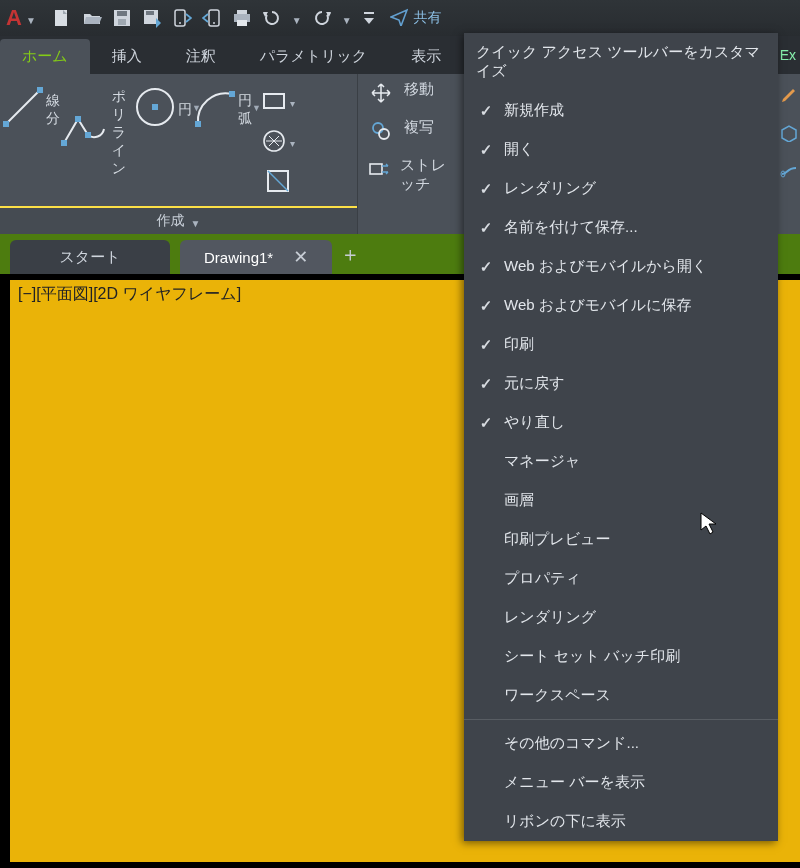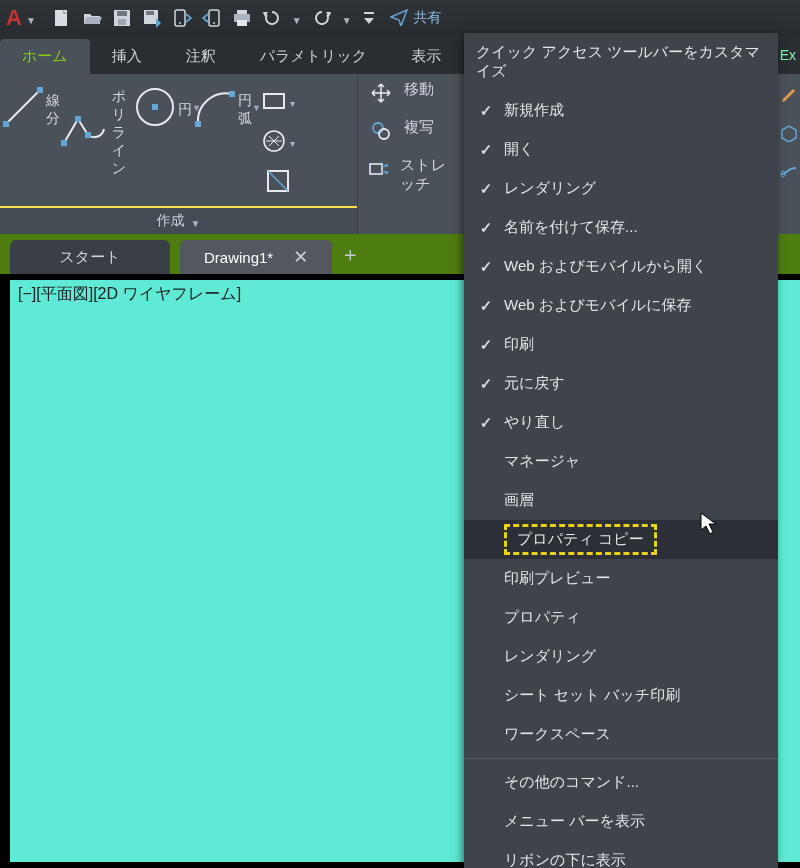--- a/index.html
+++ b/index.html
@@ -40,21 +40,21 @@
 
     
     .doctabs { display: flex; height: 40px; background: #4d7c0f; align-items:center; padding-left: 10px; gap: 0; }
     .doctab { display:flex; align-items:center; padding: 0 24px; height: 34px; font-size:15px; border-radius: 6px 6px 0 0; margin-top: 6px; cursor:pointer; }
     .doctab.start { color: #cfd5dd; background:#3a3f46; margin-right: 10px; min-width: 160px; justify-content:center; }
     .doctab.active { color: #fff; background:#525760; }
     .doctab .close { margin-left: 20px; font-size: 18px; color:#c7cdd5; }
     .plusbtn { width:36px; height:36px; display:flex; align-items:center; justify-content:center; font-size:20px; color:#c7cdd5; cursor:pointer; }
 
     
-    .drawing { position:absolute; left:0; top:274px; right:0; bottom:0; background:#5eead4; border:6px solid #000; border-left:10px solid #000; border-right:0; }
+    .drawing { position:absolute; left:0; top:274px; right:0; bottom:0; background:#eab308; border:6px solid #000; border-left:10px solid #000; border-right:0; }
     .viewport-ctrl { position:absolute; left:8px; top:4px; color:#212225; font-size:16px; }
 
     
     .qat-menu { position:absolute; left:464px; top:33px; width:314px; background:#3f444b; color:#e2e6eb; font-size:15px; box-shadow: -2px 2px 8px rgba(0,0,0,.5); }
     .qat-menu-title { padding: 10px 12px; font-size:15px; }
     .qat-item { display:flex; align-items:center; height:39px; padding:0 12px 0 12px; gap:8px; cursor:pointer; }
     .qat-item .chk { width:20px; display:flex; justify-content:center; color:#d7dbe0; font-weight:bold; }
     .qat-item.hovered { background:#2c3036; }
     .qat-item.highlighted .qlabel { border: 3px dashed #ecd215; padding: 3px 10px; }
     .qat-sep { height:1px; background:#585d63; margin:4px 0; }
@@ -336,24 +336,20 @@
 
   <div class="qat-item">
       <span class="chk"></span>
       <span class="qlabel">マネージャ</span>
     </div>
   <div class="qat-item">
       <span class="chk"></span>
       <span class="qlabel">画層</span>
     </div>
 
-  <div class="qat-item hovered highlighted">
-      <span class="chk"></span>
-      <span class="qlabel">プロパティ コピー</span>
-    </div>
 
   <div class="qat-item">
       <span class="chk"></span>
       <span class="qlabel">印刷プレビュー</span>
     </div>
   <div class="qat-item">
       <span class="chk"></span>
       <span class="qlabel">プロパティ</span>
     </div>
   <div class="qat-item">

